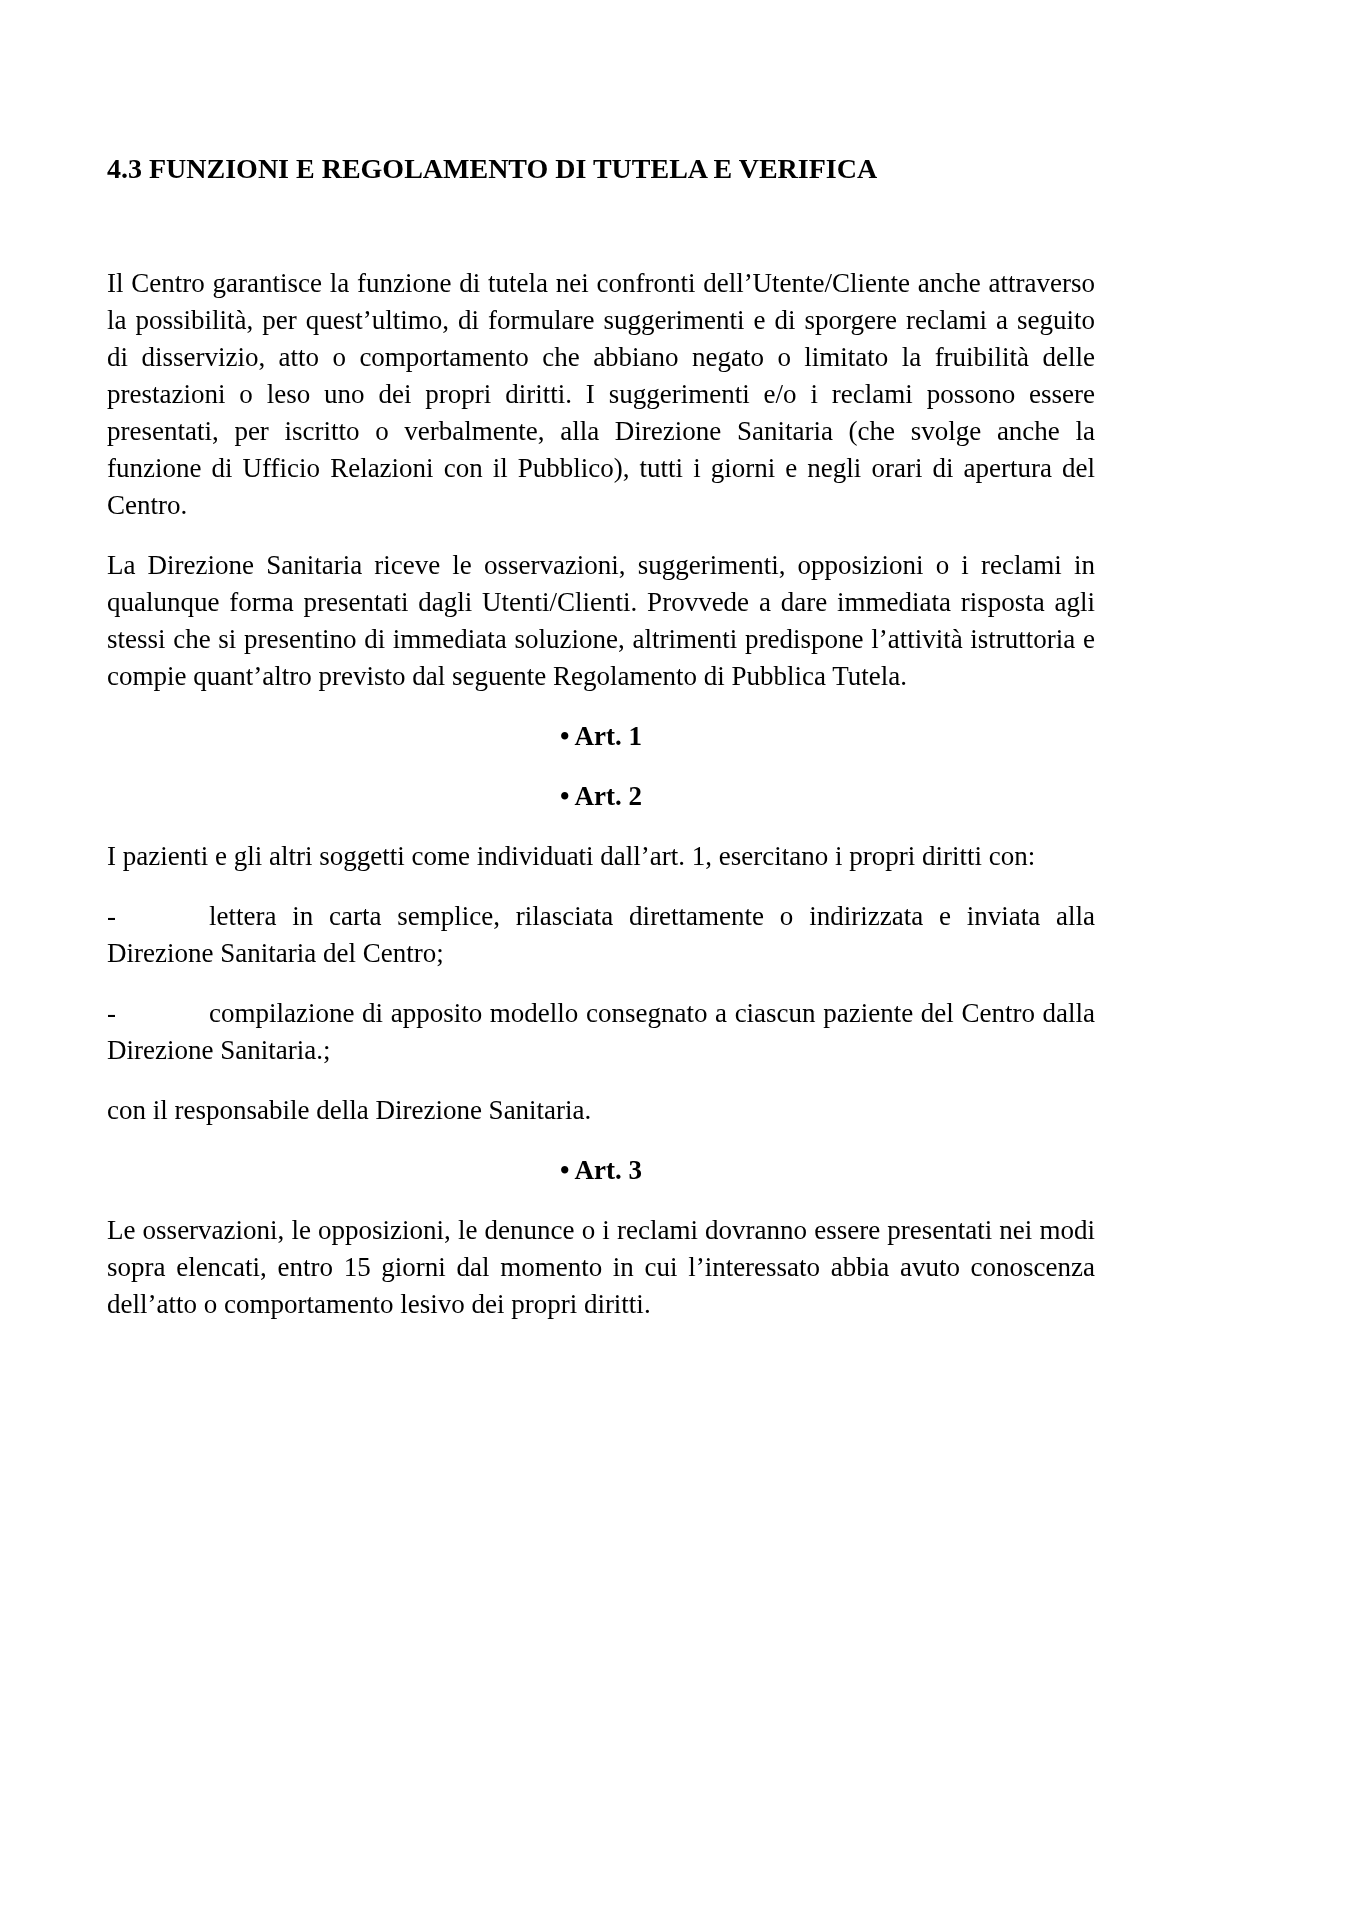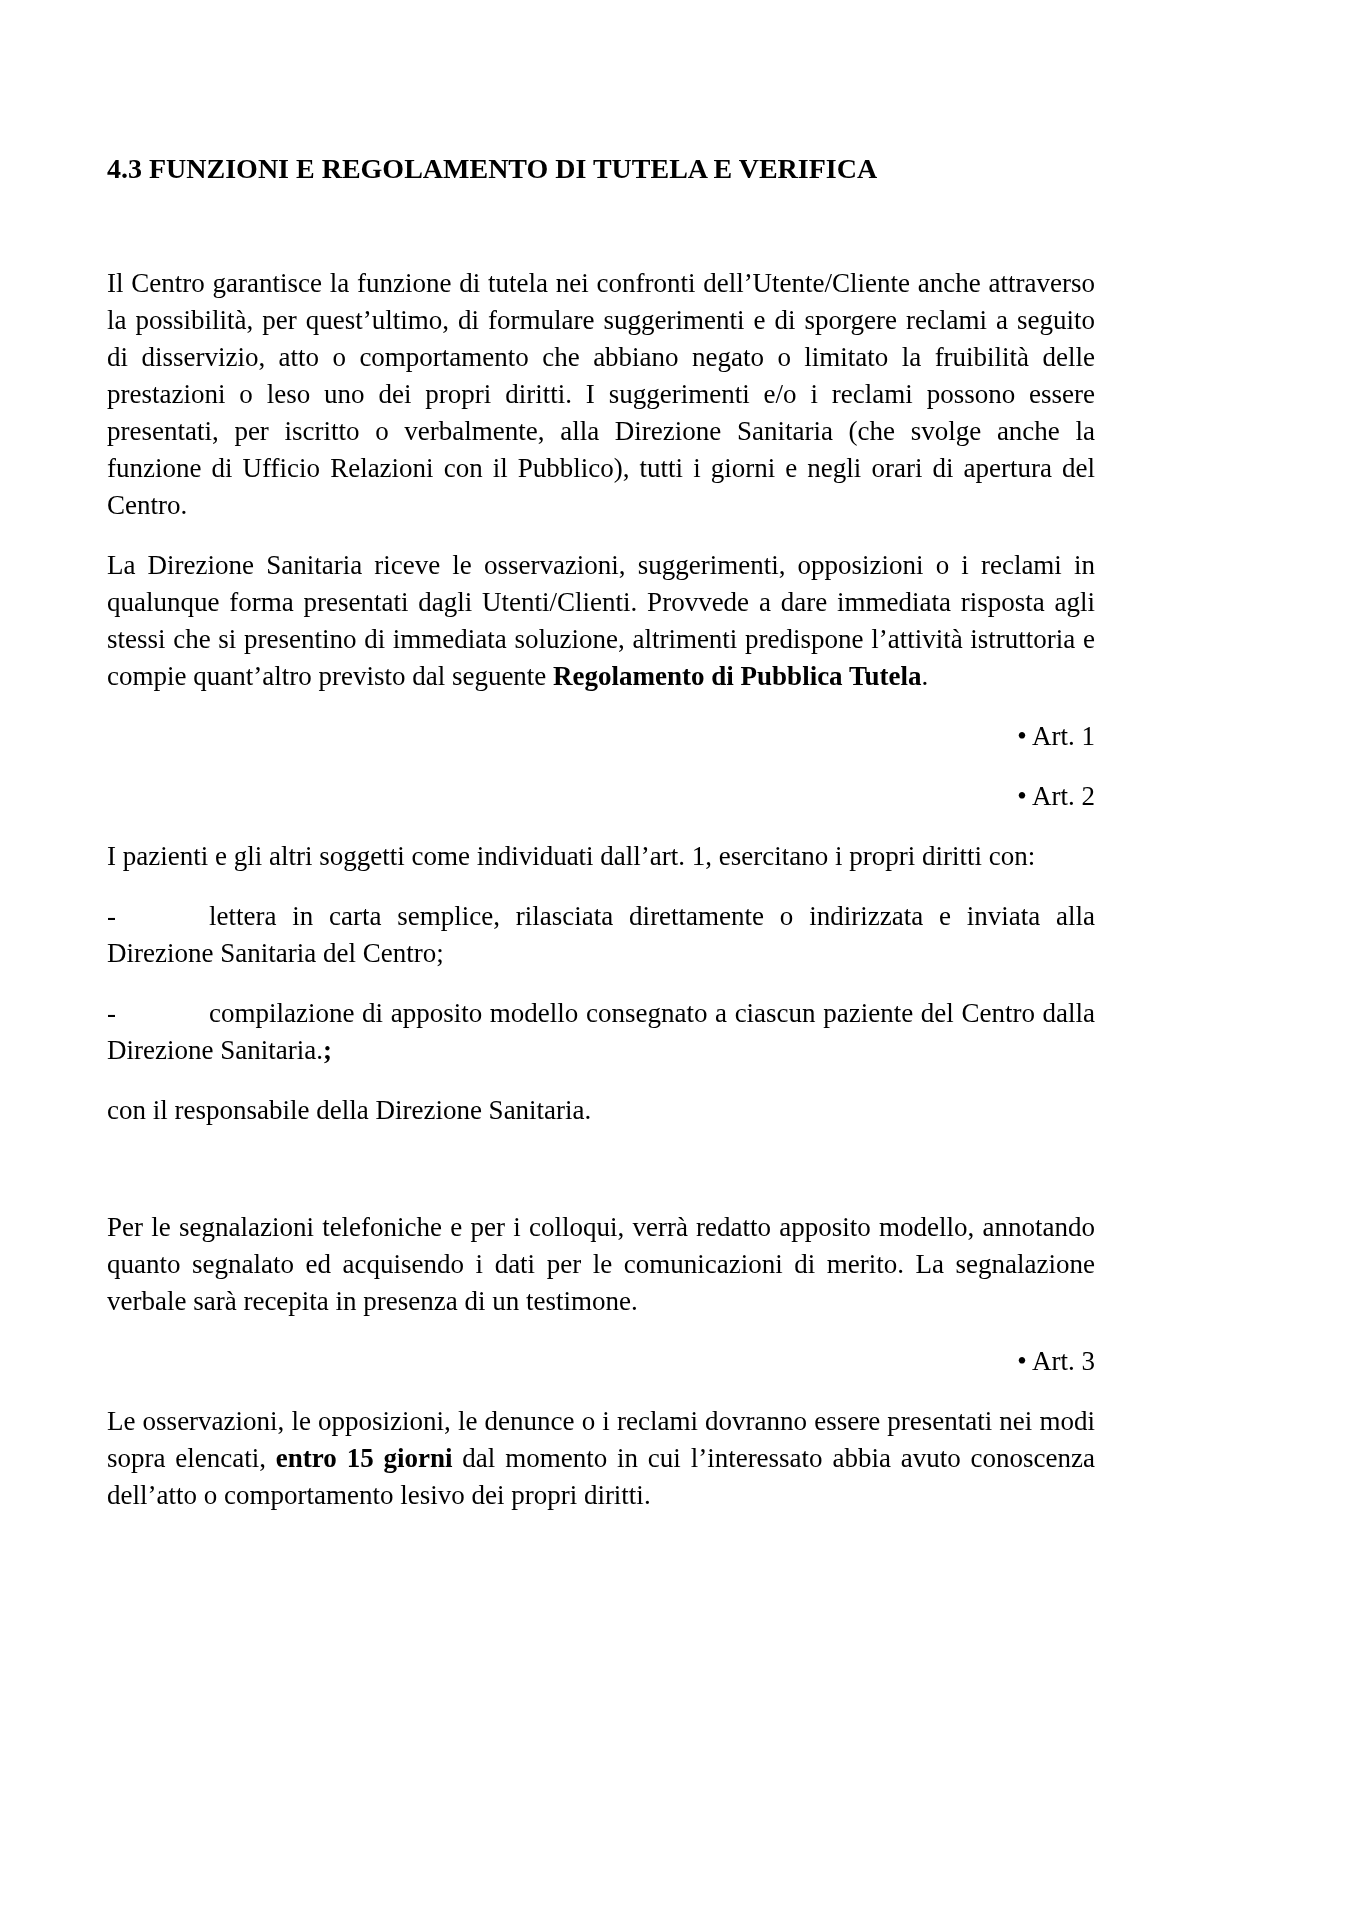--- a/index.html
+++ b/index.html
@@ -27,31 +27,31 @@
     text-align: left;
   }
   .para {
     margin: 23px 12px 0 0;
     text-align: justify;
   }
   .para.first {
     margin-top: 78px;
   }
   .art-heading {
-    font-weight: normal;
-    text-align: right;
+    font-weight: bold;
+    text-align: center;
   }
   .list-item .dash {
     display: inline-block;
     width: 102px;
   }
   .spaced-up {
     margin-top: 80px;
   }
-  strong { font-weight: bold; }
+  strong { font-weight: normal; }
 </style>
 </head>
 <body>
 
 <div class="page">
 
   <h1 class="doc-title">4.3 FUNZIONI E REGOLAMENTO DI TUTELA E VERIFICA</h1>
 
   <p class="para first">Il Centro garantisce la funzione di tutela nei confronti dell’Utente/Cliente anche attraverso la possibilità, per quest’ultimo, di formulare suggerimenti e di sporgere reclami a seguito di disservizio, atto o comportamento che abbiano negato o limitato la fruibilità delle prestazioni o leso uno dei propri diritti. I suggerimenti e/o i reclami possono essere presentati, per iscritto o verbalmente, alla Direzione Sanitaria (che svolge anche la funzione di Ufficio Relazioni con il Pubblico), tutti i giorni e negli orari di apertura del Centro.</p>
 
@@ -64,19 +64,18 @@
 
   <p class="para">I pazienti e gli altri soggetti come individuati dall’art. 1, esercitano i propri diritti con:</p>
 
   <p class="para list-item"><span class="dash">-</span><span>lettera in carta semplice, rilasciata direttamente o indirizzata e inviata alla Direzione Sanitaria del Centro;</span></p>
 
   <p class="para list-item"><span class="dash">-</span><span>compilazione di apposito modello consegnato a ciascun paziente del Centro dalla Direzione Sanitaria.</span><strong>;</strong></p>
 
 
   <p class="para">con il responsabile della Direzione Sanitaria.</p>
 
-  <p class="para spaced-up">Per le segnalazioni telefoniche e per i colloqui, verrà redatto apposito modello, annotando quanto segnalato ed acquisendo i dati per le comunicazioni di merito. La segnalazione verbale sarà recepita in presenza di un testimone.</p>
 
   <p class="para art-heading">• Art. 3</p>
 
   <p class="para"><span>Le osservazioni, le opposizioni, le denunce o i reclami dovranno essere presentati nei modi sopra elencati, </span><strong>entro 15 giorni</strong><span> dal momento in cui l’interessato abbia avuto conoscenza dell’atto o comportamento lesivo dei propri diritti.</span></p>
 
 </div>
 
 </body></html>

